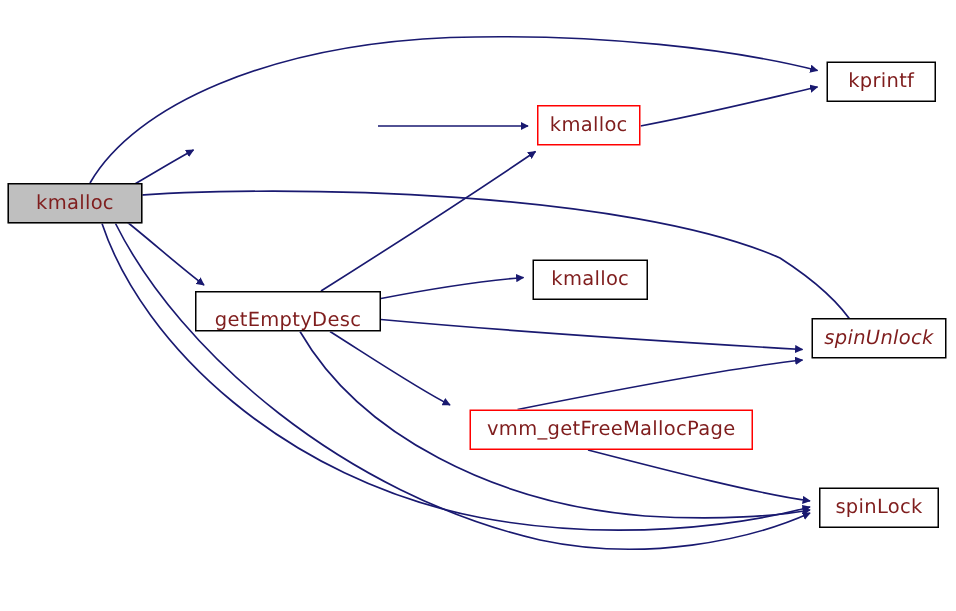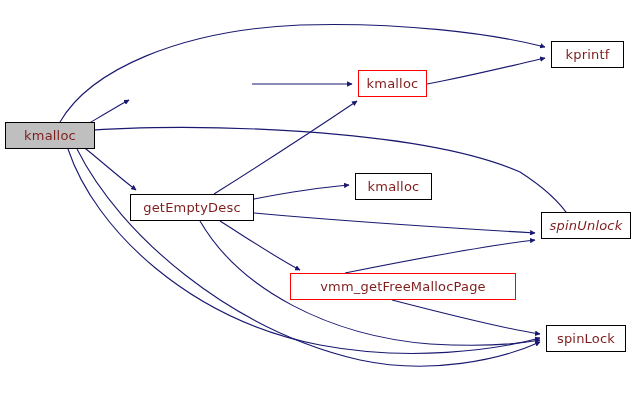--- a/index.html
+++ b/index.html
@@ -100,33 +100,33 @@
 
 
   <div class="gnode red" style="left:358px; top:70px; width:69px; height:27px;">
     <span class="gnode-label">kmalloc</span>
   </div>
 
   <div class="gnode" style="left:551px; top:41px; width:73px; height:27px;">
     <span class="gnode-label">kprintf</span>
   </div>
 
-  <div class="gnode" style="left:130px; top:194px; width:124px; height:27px;">
+  <div class="gnode" style="left:130px; top:194px; width:124px; height:27px;align-items:flex-end;">
     <span class="gnode-label">getEmptyDesc</span>
   </div>
 
   <div class="gnode" style="left:355px; top:173px; width:77px; height:27px;">
     <span class="gnode-label">kmalloc</span>
   </div>
 
   <div class="gnode" style="left:541px; top:212px; width:90px; height:27px;font-style:italic;">
     <span class="gnode-label">spinUnlock</span>
   </div>
 
-  <div class="gnode red" style="left:290px; top:273px; width:226px; height:27px;">
+  <div class="gnode red" style="left:313px; top:273px; width:189px; height:27px;">
     <span class="gnode-label">vmm_getFreeMallocPage</span>
   </div>
 
   <div class="gnode" style="left:546px; top:325px; width:80px; height:27px;">
     <span class="gnode-label">spinLock</span>
   </div>
 
 </div>
 
 </body></html>

